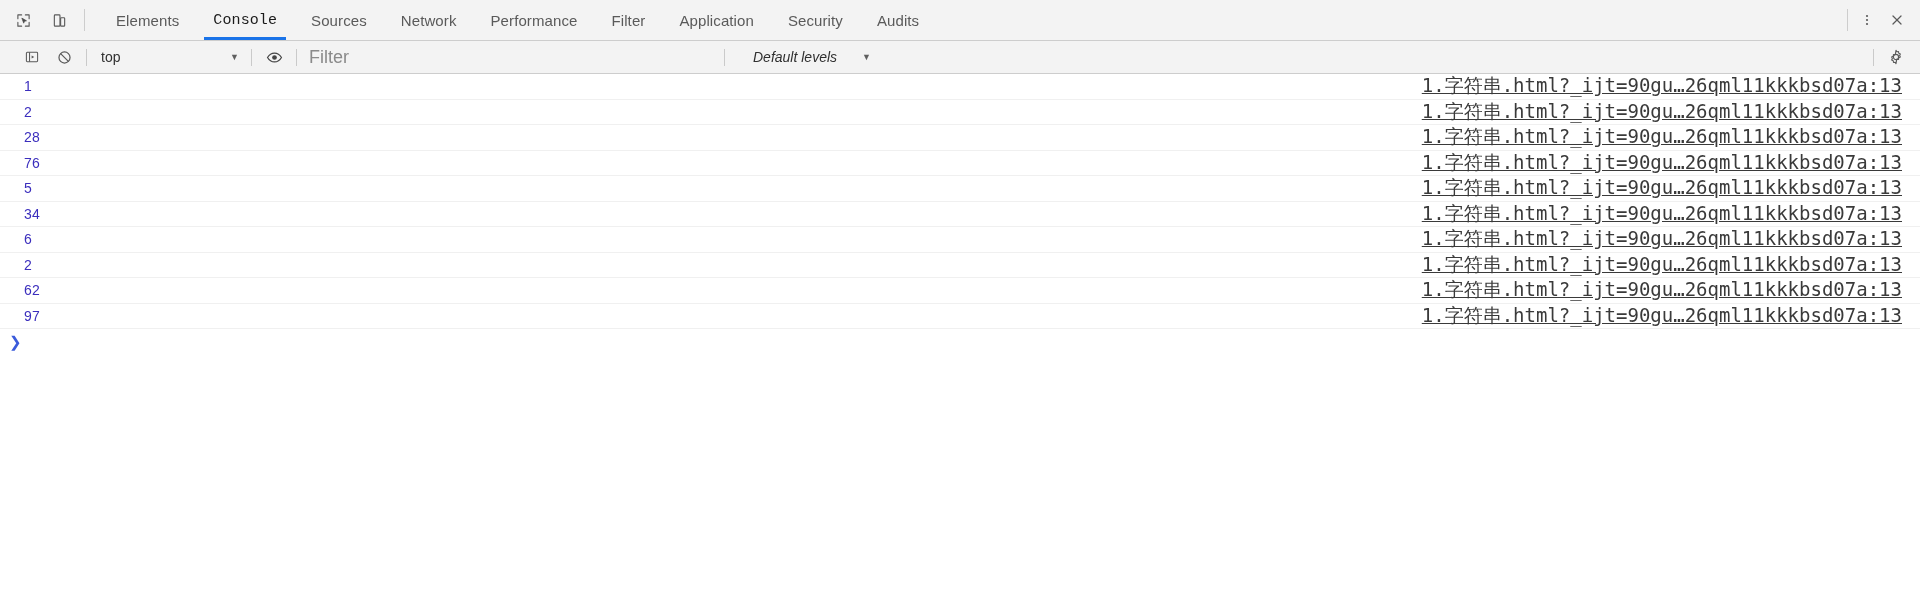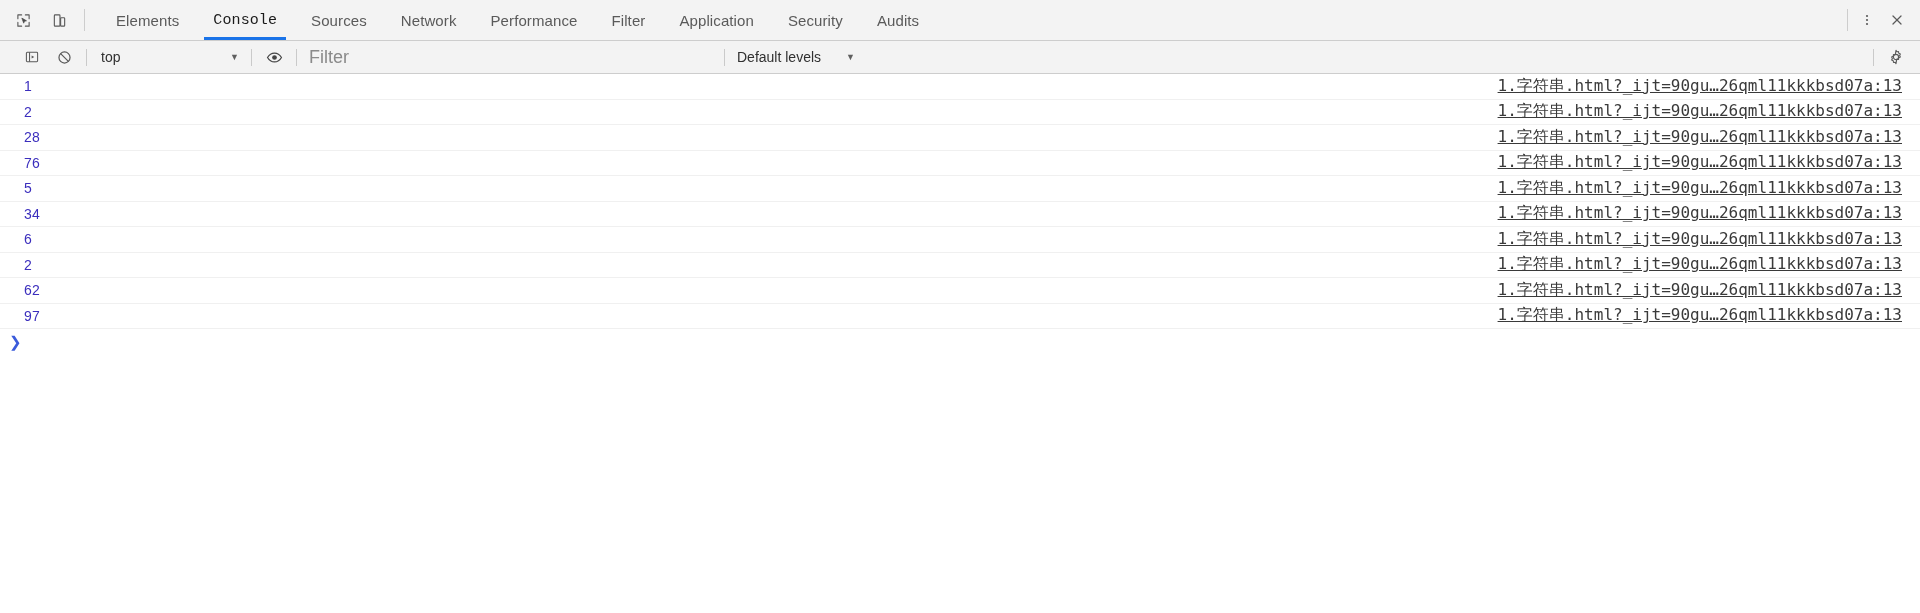--- a/index.html
+++ b/index.html
@@ -163,20 +163,22 @@
   .levels-select {
     display: flex;
     align-items: center;
     gap: 25px;
     height: 22px;
     padding: 0 6px;
     font-size: 14px;
     color: #303030;
     cursor: pointer;
     border-radius: 2px;
+    margin-left: 16px;
+    font-style: italic;
   }
 
   .toolbar-right {
     margin-left: auto;
     display: flex;
     align-items: center;
     padding-right: 8px;
   }
 
   
@@ -199,21 +201,21 @@
   }
   .msg-value {
     color: #3b2ebd;
     font-family: "Liberation Sans", sans-serif;
     font-size: 14px;
     letter-spacing: 0.2px;
   }
   .msg-link {
     color: #3a3a3a;
     font-family: "DejaVu Sans Mono", monospace;
-    font-size: 16px;
+    font-size: 19px;
     text-decoration: underline;
     cursor: pointer;
     white-space: nowrap;
   }
 
   .prompt-row {
     display: flex;
     align-items: center;
     height: 26px;
     padding-left: 9px;

